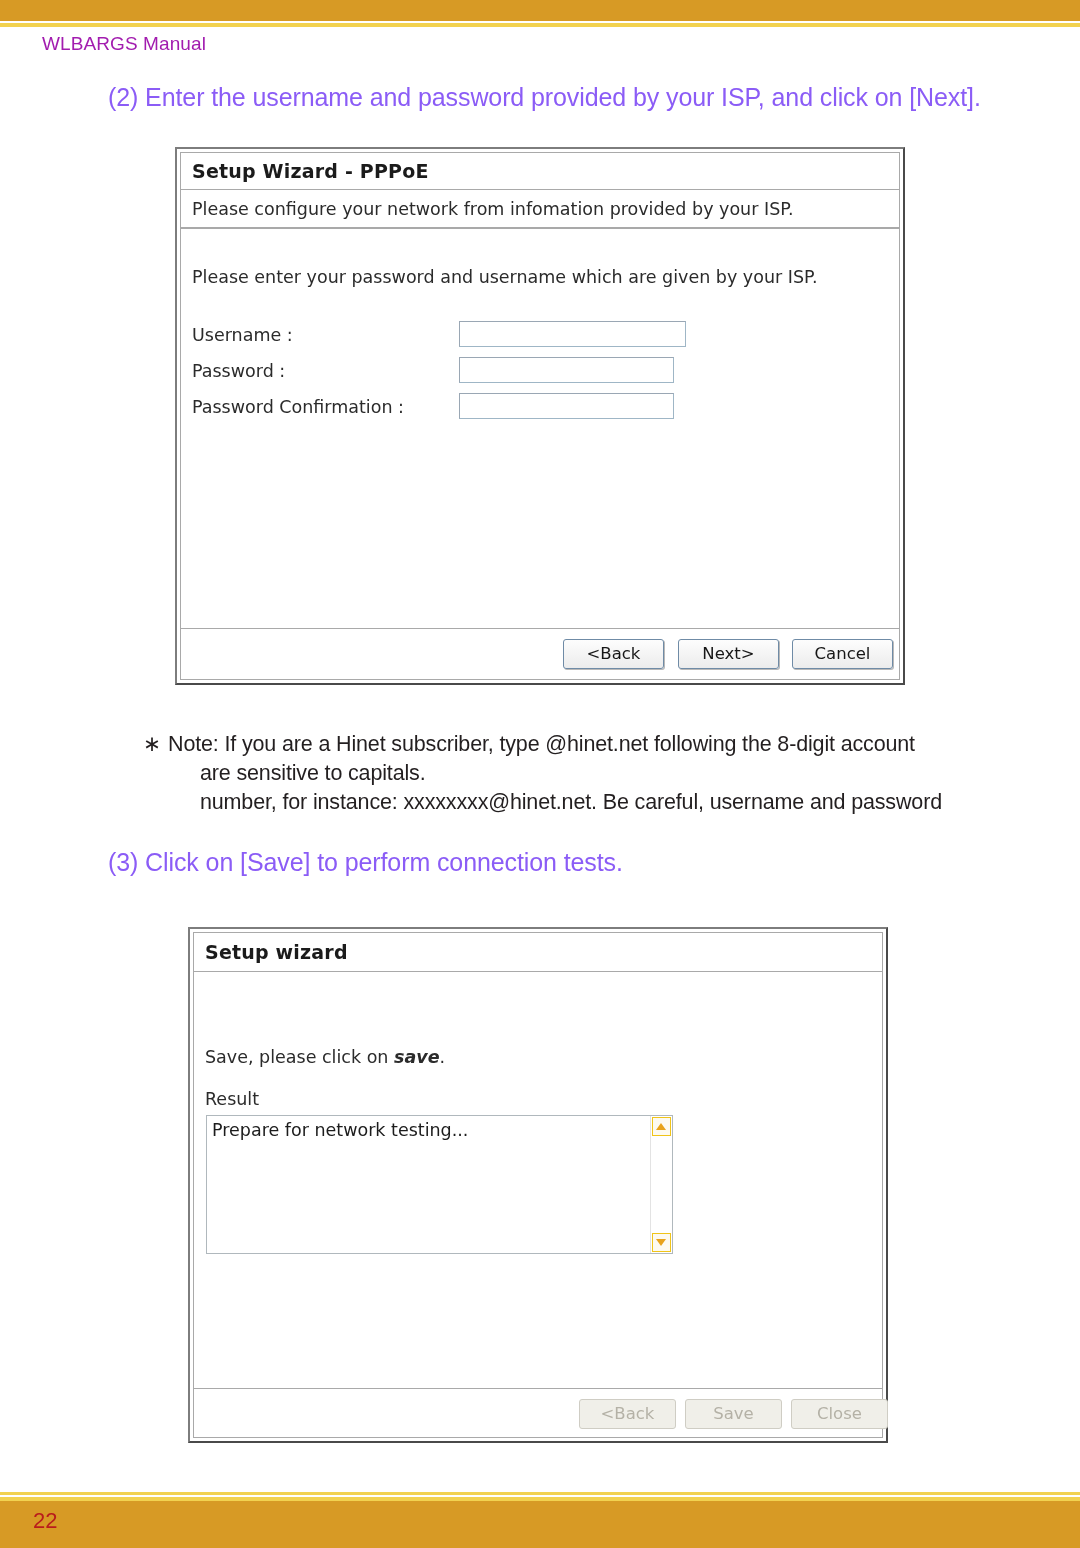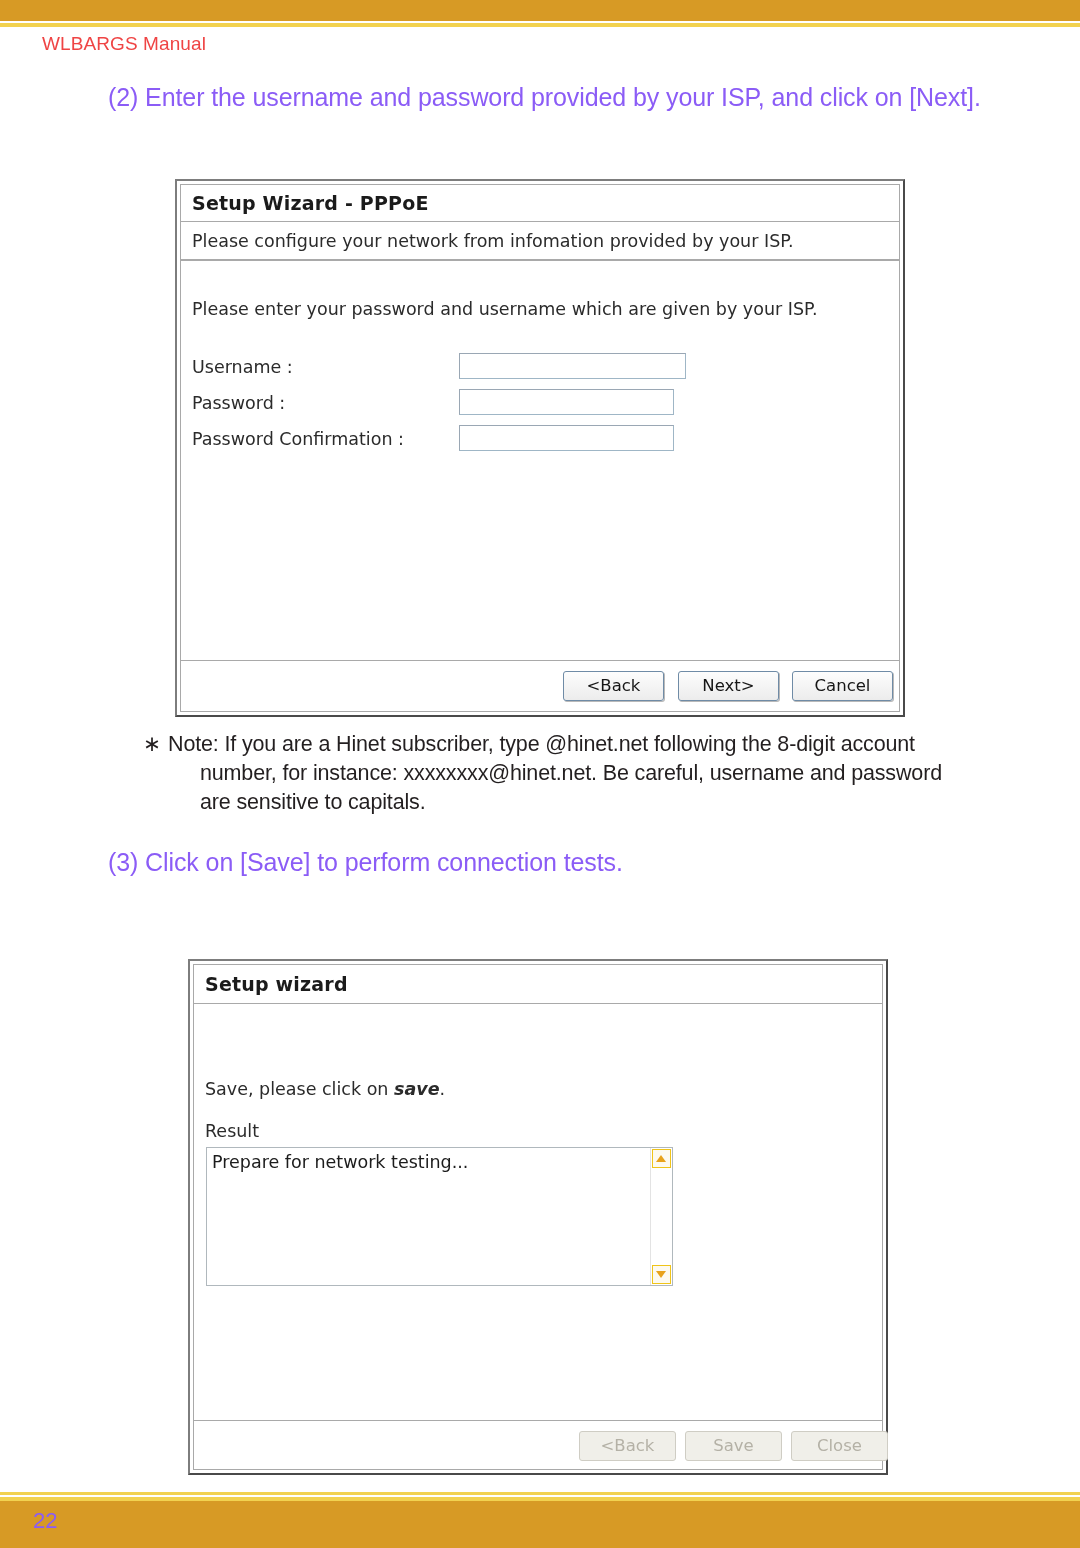--- a/index.html
+++ b/index.html
@@ -46,21 +46,21 @@
     width: 1080px; height: 2px;
     background: #ffffff;
   }
 
   
   .running-head {
     position: absolute;
     left: 42px; top: 33px;
     font-size: 19px;
     letter-spacing: .1px;
-    color: #ef4444;
+    color: #a21caf;
   }
 
   
   .step-line {
     position: absolute;
     font-size: 25px;
     line-height: 34px;
     color: #8b5cf6;
     letter-spacing: -.1px;
     white-space: nowrap;
@@ -93,21 +93,20 @@
 
   
   .dialog {
     position: absolute;
     background: #ffffff;
     border: 2px solid #7d7d7d;
     border-right-color: #4a4a4a;
     border-bottom-color: #4a4a4a;
     box-sizing: border-box;
     font-family: "DejaVu Sans", sans-serif;
-    margin-top: 32px;
   }
   .dialog-inner {
     position: absolute;
     left: 3px; top: 3px; right: 3px; bottom: 3px;
     border: 1px solid #a9a9a9;
     box-sizing: border-box;
     background: #ffffff;
   }
   .dlg-title {
     position: absolute;
@@ -317,21 +316,21 @@
   .bottom-band {
     position: absolute;
     left: 0; top: 1501px;
     width: 1080px; height: 47px;
     background: #d79a25;
   }
   .page-number {
     position: absolute;
     left: 33px; top: 1508px;
     font-size: 22px;
-    color: #8b5cf6;
+    color: #b91c1c;
   }
 </style>
 </head>
 <body>
 
 <div class="page">
 
   <div class="top-band"></div>
   <div class="top-rule-1"></div>
   <div class="top-rule-2"></div>
@@ -374,22 +373,22 @@
         <div class="btn" id="btn-next-1">Next&gt;</div>
         <div class="btn" id="btn-cancel-1">Cancel</div>
       </div>
 
     </div>
   </div>
 
   <div class="note-block">
     <span class="note-star">∗</span>
     <span class="note-hang">Note: If you are a Hinet subscriber, type @hinet.net following the 8-digit account</span>
+    <span class="note-cont">are sensitive to capitals.</span>
     <span class="note-cont">number, for instance: xxxxxxxx@hinet.net. Be careful, username and password</span>
-    <span class="note-cont">are sensitive to capitals.</span>
   </div>
 
   <div class="step-line step-3">(3) Click on [Save] to perform connection tests.</div>
 
   <div class="dialog" id="dialog-setup-wizard">
     <div class="dialog-inner">
 
       <div class="dlg-title">Setup wizard</div>
 
 

